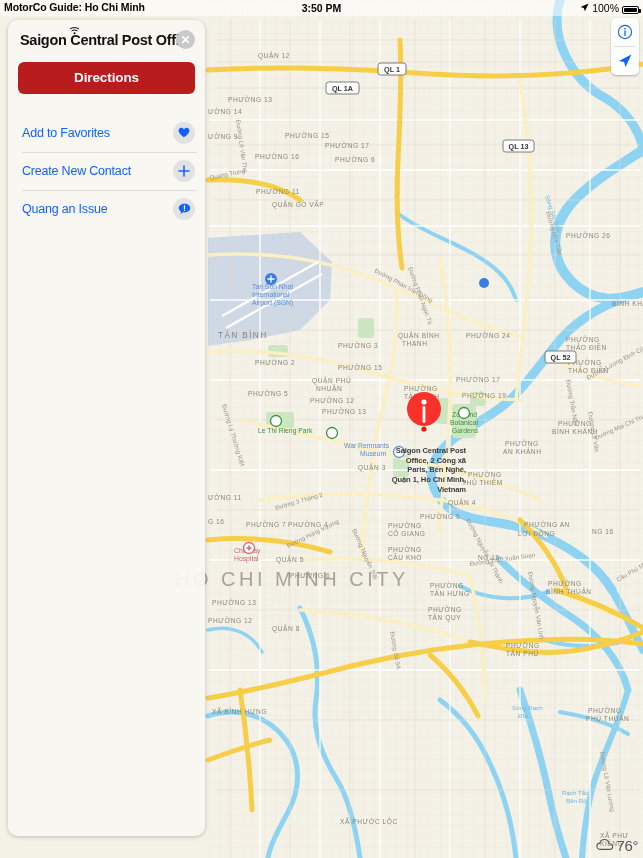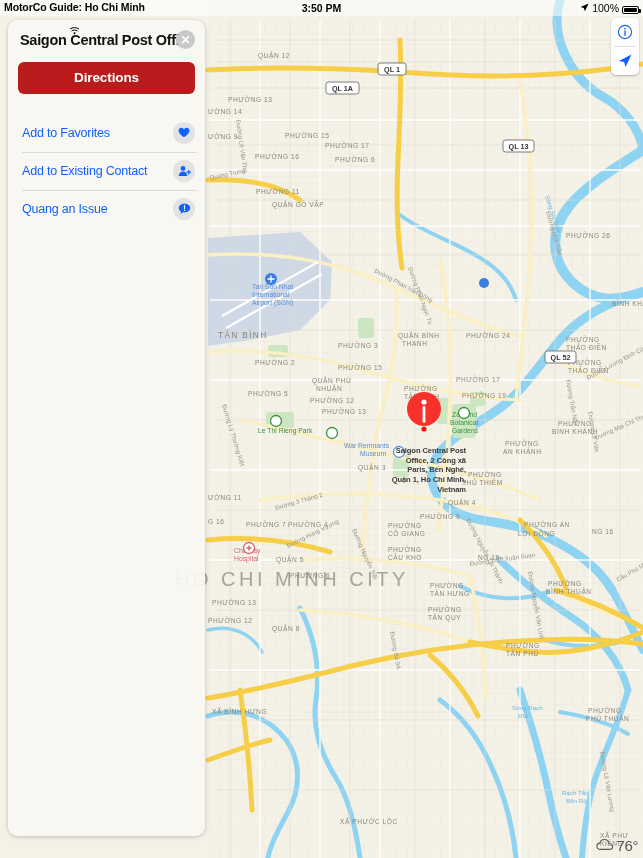--- a/index.html
+++ b/index.html
@@ -424,31 +424,29 @@
 
     <div class="action-row">
       <span class="action-label">Add to Favorites</span>
       <span class="action-icon">
         <svg width="12" height="11" viewBox="0 0 12 11">
             <path d="M6 10.2 C6 10.2 0.6 6.9 0.6 3.7 C0.6 1.9 1.9 0.8 3.3 0.8 C4.4 0.8 5.5 1.5 6 2.4 C6.5 1.5 7.6 0.8 8.7 0.8 C10.1 0.8 11.4 1.9 11.4 3.7 C11.4 6.9 6 10.2 6 10.2 Z" fill="#1062FF"></path>
           </svg>
       </span>
     </div>
 
-
     <div class="action-row">
-      <span class="action-label">Add to Existing Contact</span>
+      <span class="action-label">Create New Contact</span>
       <span class="action-icon">
-        <svg width="13" height="12" viewBox="0 0 13 12">
-          <circle cx="5" cy="3.4" r="2.4" fill="#1062FF"></circle>
-          <path d="M0.8 11 C0.8 7.9 2.7 6.4 5 6.4 C7.3 6.4 9.2 7.9 9.2 11 Z" fill="#1062FF"></path>
-          <path d="M10.8 5.4 V9 M9 7.2 H12.6" stroke="#1062FF" stroke-width="1.2" stroke-linecap="round"></path>
-        </svg>
+        <svg width="12" height="12" viewBox="0 0 12 12">
+            <path d="M6 1 V11 M1 6 H11" stroke="#1062FF" stroke-width="1.5" stroke-linecap="round"></path>
+          </svg>
       </span>
     </div>
+
 
     <div class="action-row">
       <span class="action-label">Quang an Issue</span>
       <span class="action-icon">
         <svg width="13" height="12" viewBox="0 0 13 12">
           <path d="M6.5 0.8 C3.2 0.8 0.8 2.7 0.8 5.1 C0.8 6.6 1.7 7.9 3.1 8.7 L2.5 11 L5 9.3 C5.5 9.4 6 9.4 6.5 9.4 C9.8 9.4 12.2 7.5 12.2 5.1 C12.2 2.7 9.8 0.8 6.5 0.8 Z" fill="#1062FF"></path>
           <path d="M6.5 2.7 V5.6" stroke="#fff" stroke-width="1.2" stroke-linecap="round"></path>
           <circle cx="6.5" cy="7.2" r="0.75" fill="#fff"></circle>
         </svg>
       </span>

